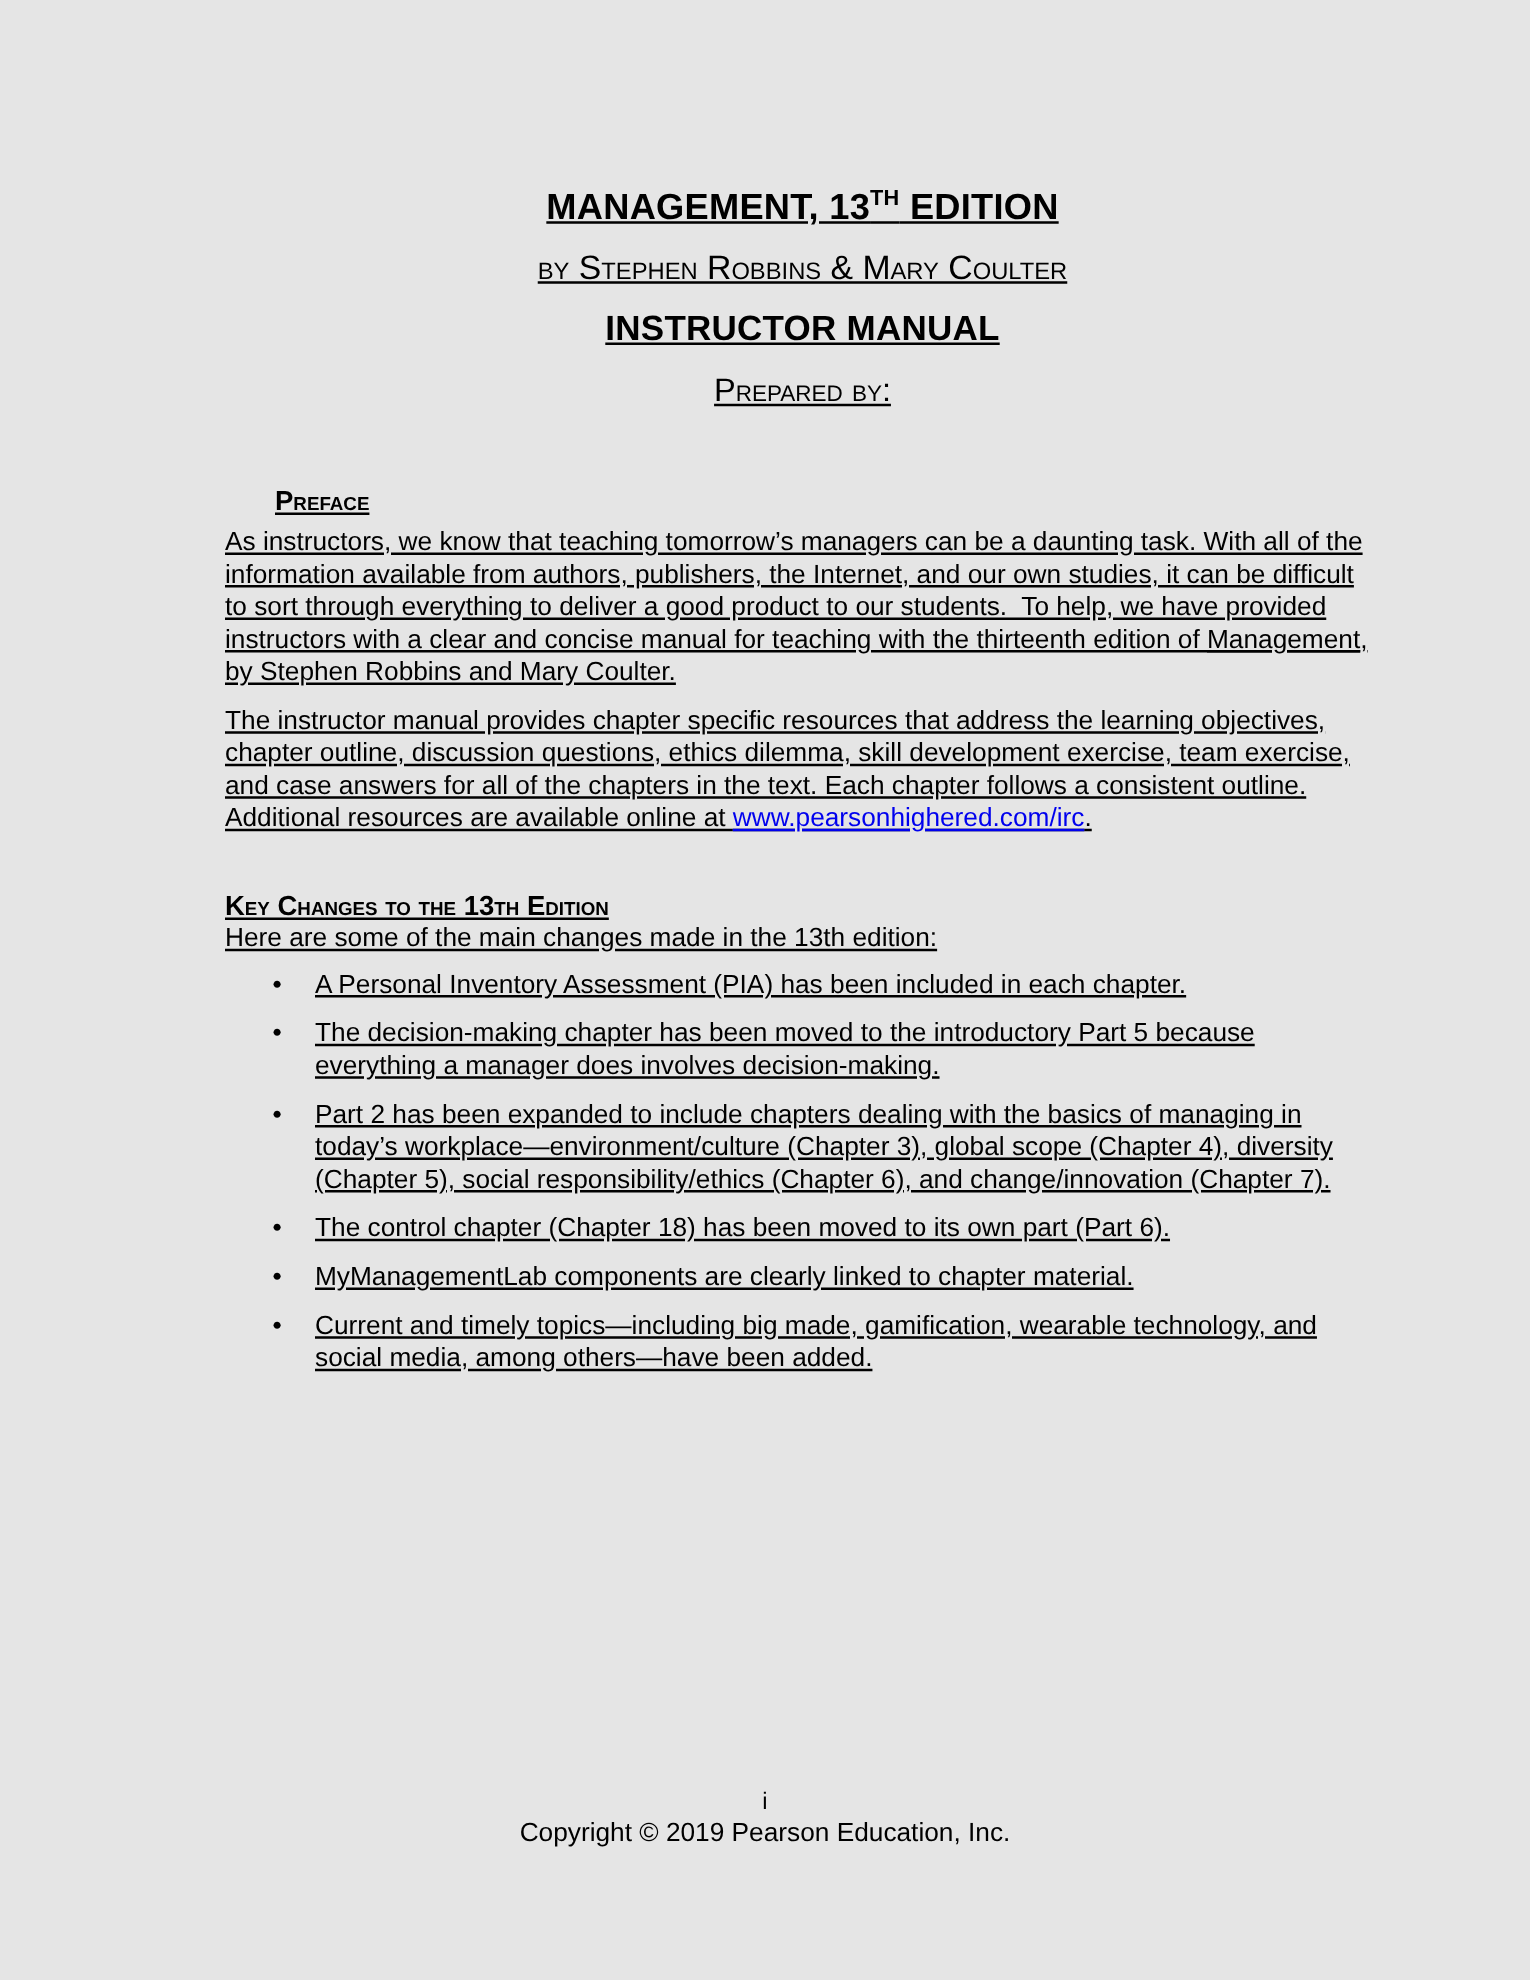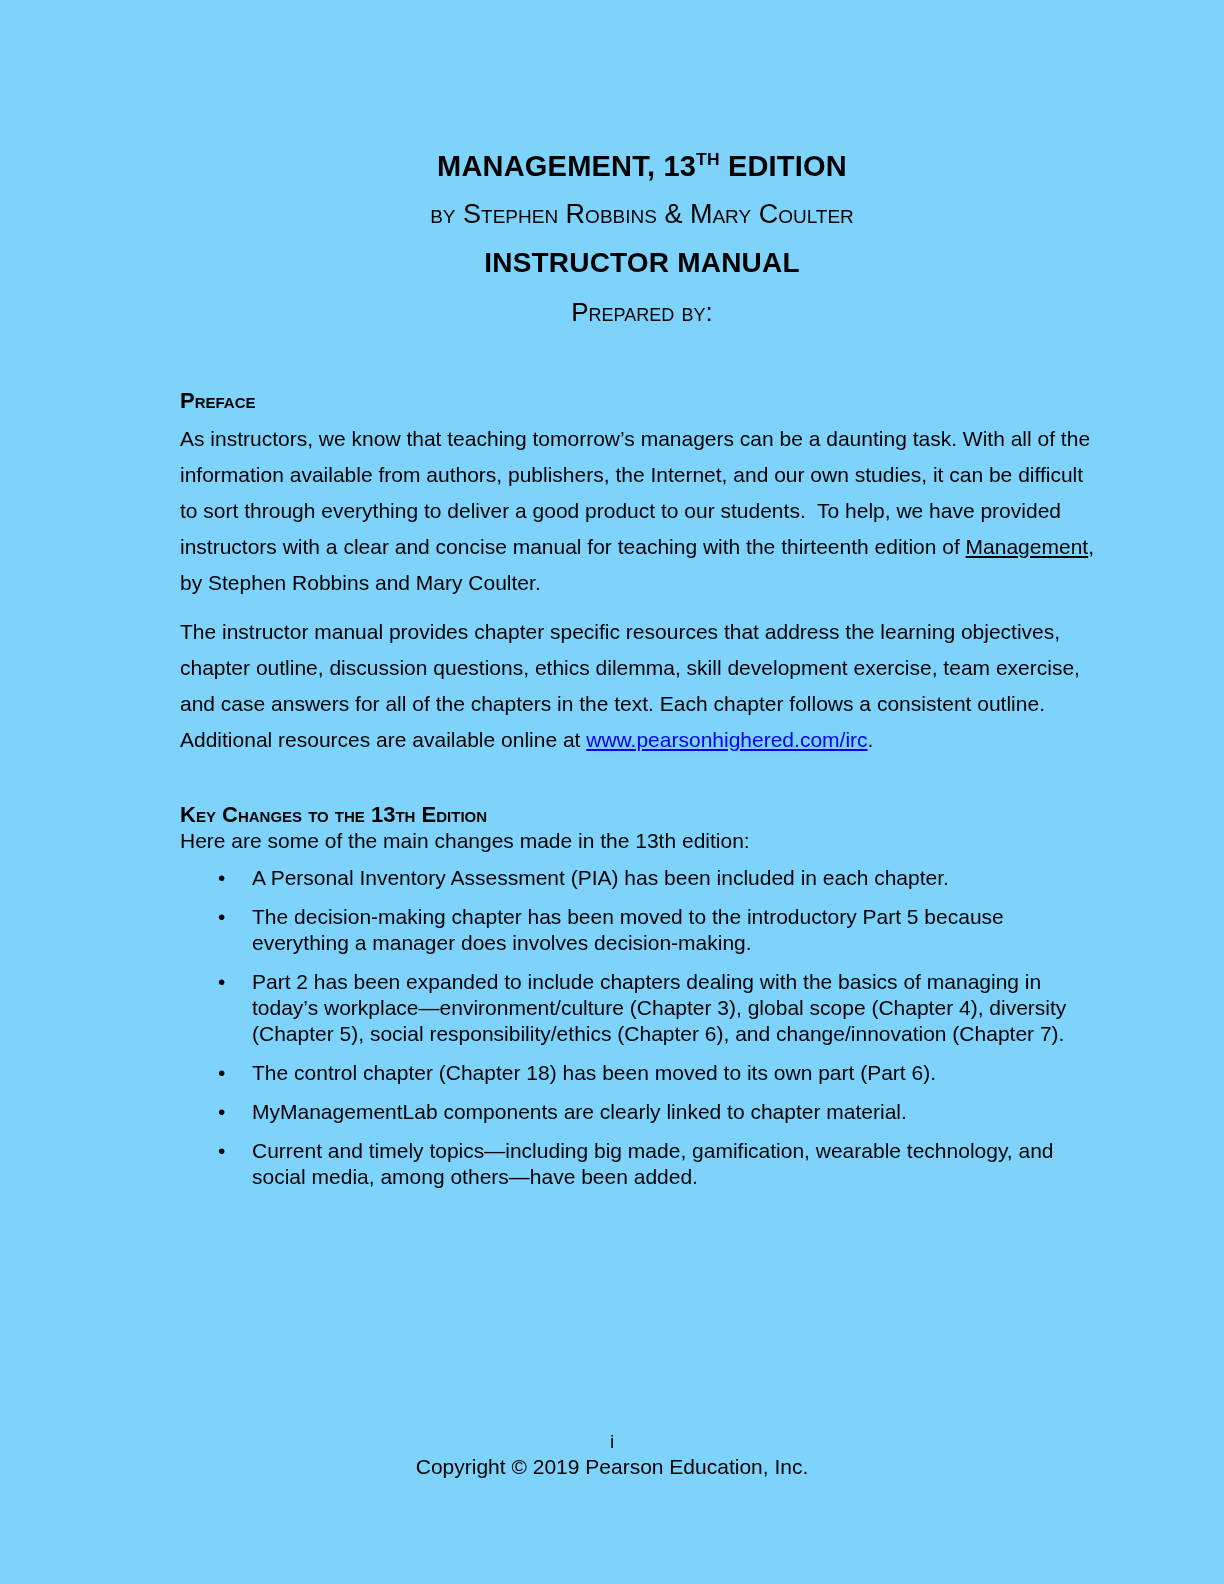--- a/index.html
+++ b/index.html
@@ -8,23 +8,24 @@
     width: 1224px;
     height: 1584px;
     font-family: "Liberation Sans", sans-serif;
     color: #000000;
     position: relative;
   }
   .page {
     position: relative;
     width: 1224px;
     height: 1584px;
-    background: #7dd3fc;
+    background: #e5e5e5;
     padding: 150px 120px 0 180px;
     overflow: hidden;
+    text-decoration: underline;
   }
 
   
   .title-block { text-align: center; }
   .doc-title {
     font-size: 29px;
     font-weight: bold;
     letter-spacing: 0.2px;
     margin-bottom: 16px;
   }
@@ -55,26 +56,26 @@
     line-height: 31px;
   }
 
   
   .section-heading {
     font-size: 22px;
     font-weight: bold;
     font-variant: small-caps;
     margin-bottom: 7px;
   }
-  .preface-heading { margin-top: 60px; }
+  .preface-heading { margin-top: 60px; margin-left: 40px; }
   .keychanges-heading { margin-top: 44px; margin-bottom: 0; }
 
   .body-par {
     font-size: 21px;
-    line-height: 36px;
+    line-height: 26px;
     margin-bottom: 13px;
     text-align: left;
   }
   .underlined { text-decoration: underline; }
   .weblink {
     color: #0000EE;
     text-decoration: underline;
     cursor: pointer;
   }
 

